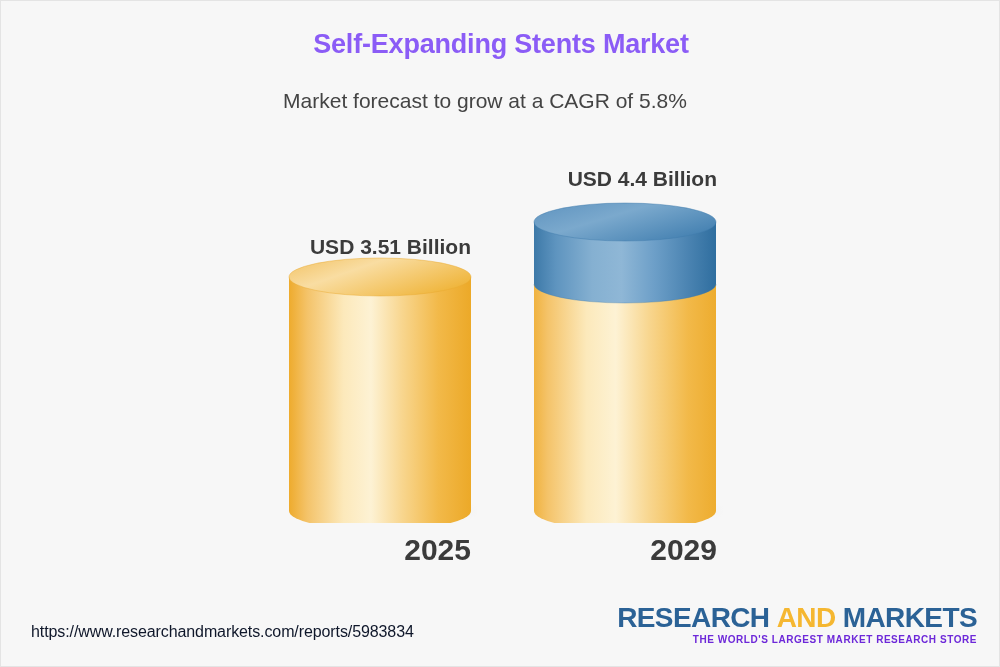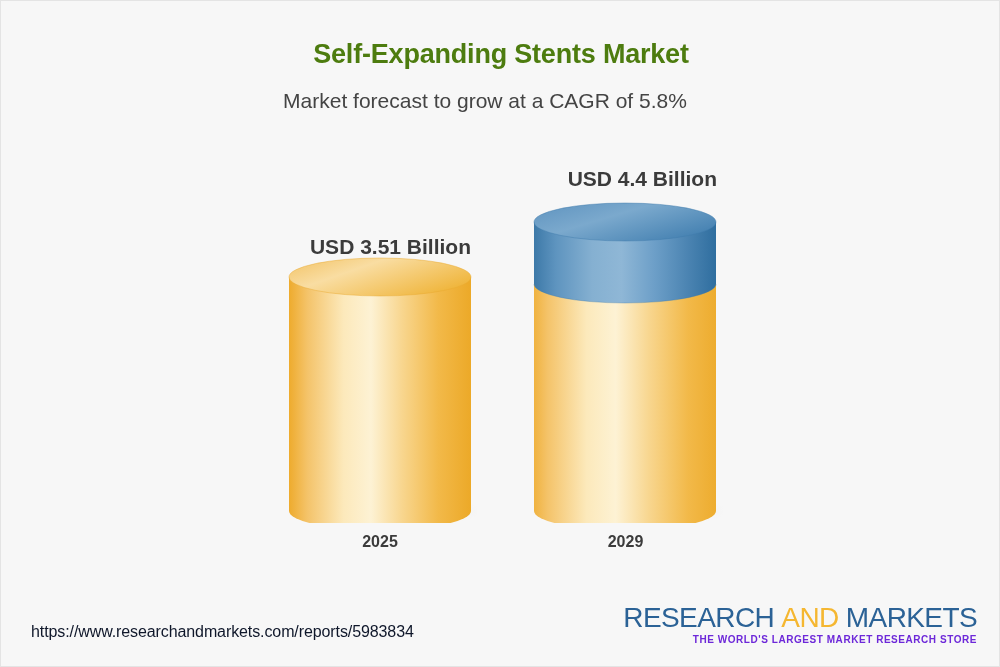--- a/index.html
+++ b/index.html
@@ -15,27 +15,27 @@
     position: relative;
     width: 1000px;
     height: 667px;
     background: #f7f7f7;
     border: 1px solid #e4e4e4;
   }
 
   
   #chart-title {
     position: absolute;
-    top: 38px;
+    top: 28px;
     left: 0;
     width: 1000px;
     text-align: center;
     font-size: 27px;
     font-weight: bold;
-    color: #4d7c0f;
+    color: #8b5cf6;
     letter-spacing: -0.2px;
   }
 
   #chart-subtitle {
     position: absolute;
     top: 88px;
     left: 0;
     width: 968px;
     text-align: center;
     font-size: 21px;
@@ -65,22 +65,22 @@
     font-size: 21px;
     font-weight: bold;
     color: #3b3b3b;
     white-space: nowrap;
   }
 
   
   .category-label {
     position: absolute;
     width: 100%;
-    text-align: center;
-    font-size: 16px;
+    text-align: right;
+    font-size: 30px;
     font-weight: bold;
     color: #3b3b3b;
   }
 
   .cylinder-wrap { position: absolute; }
 
   
   #footer-url {
     position: absolute;
     left: 30px;
@@ -92,21 +92,21 @@
 
   #brand-logo {
     position: absolute;
     right: 22px;
     top: 602px;
     text-align: right;
   }
 
   #brand-wordmark {
     font-size: 28px;
-    font-weight: normal;
+    font-weight: bold;
     letter-spacing: -0.6px;
     line-height: 1.05;
     color: #2b6296;
     white-space: nowrap;
   }
 
   #brand-wordmark .brand-and { color: #f5b731; }
 
   #brand-tagline {
     font-size: 10px;

